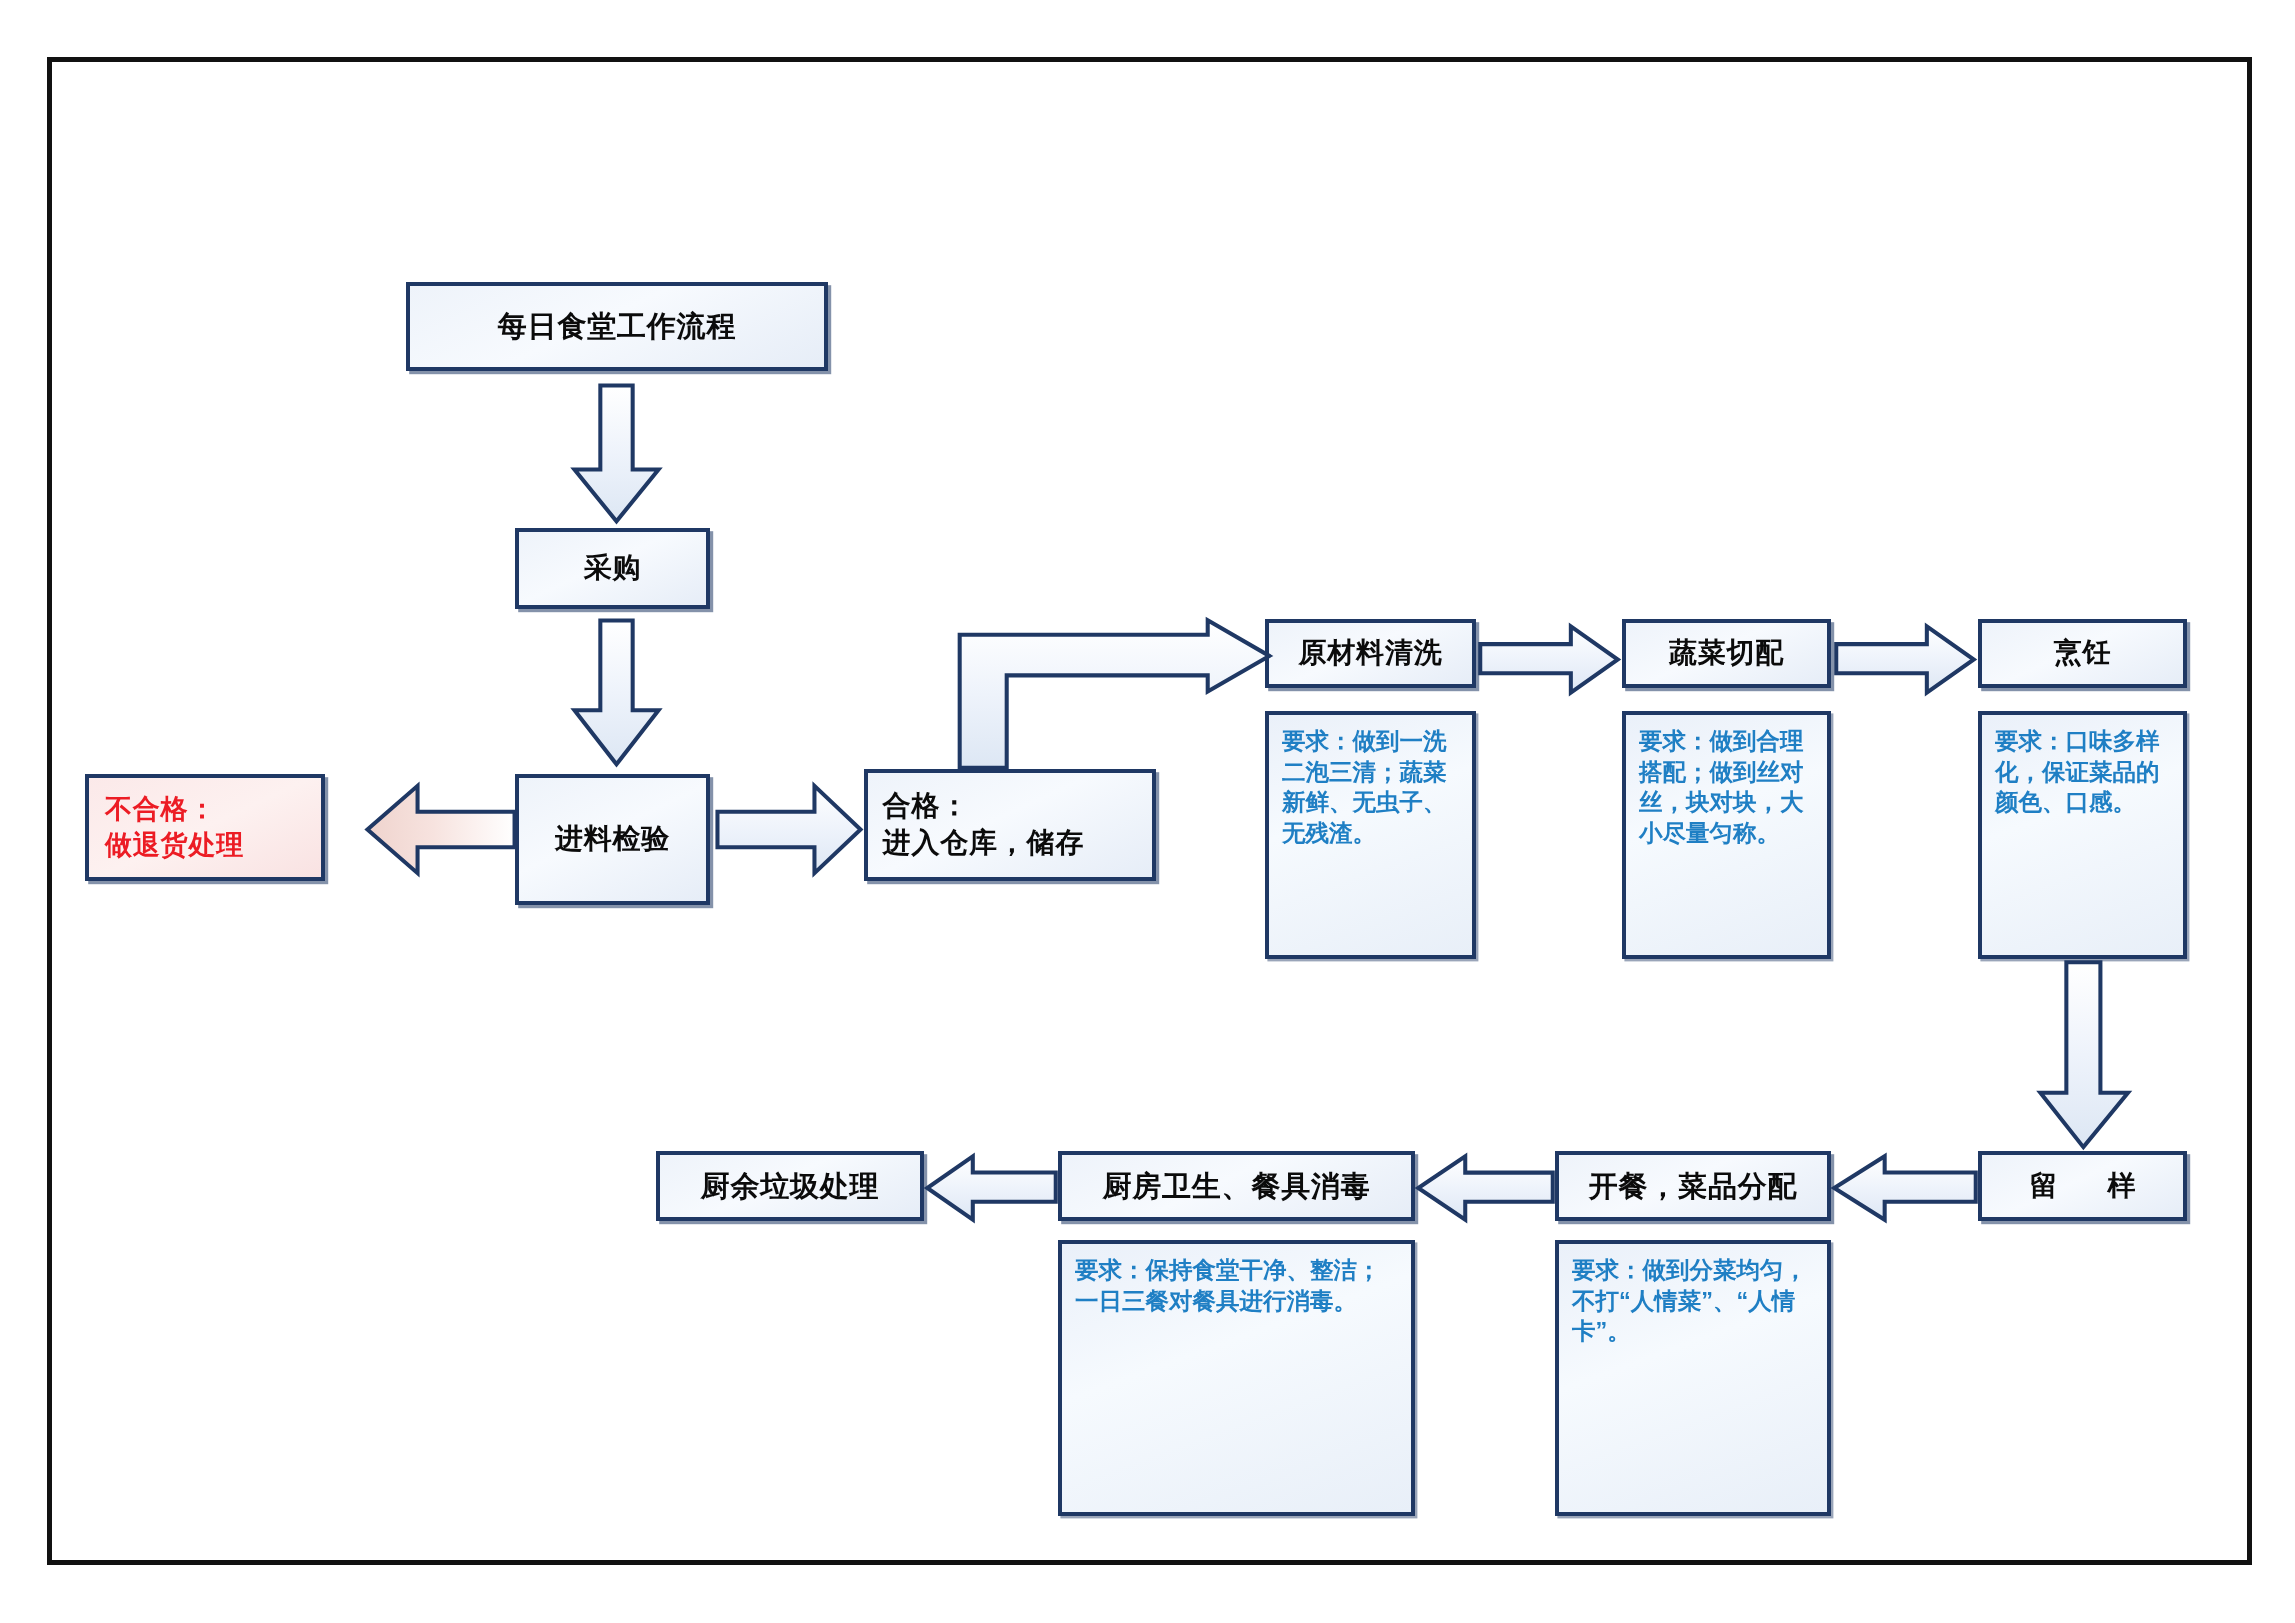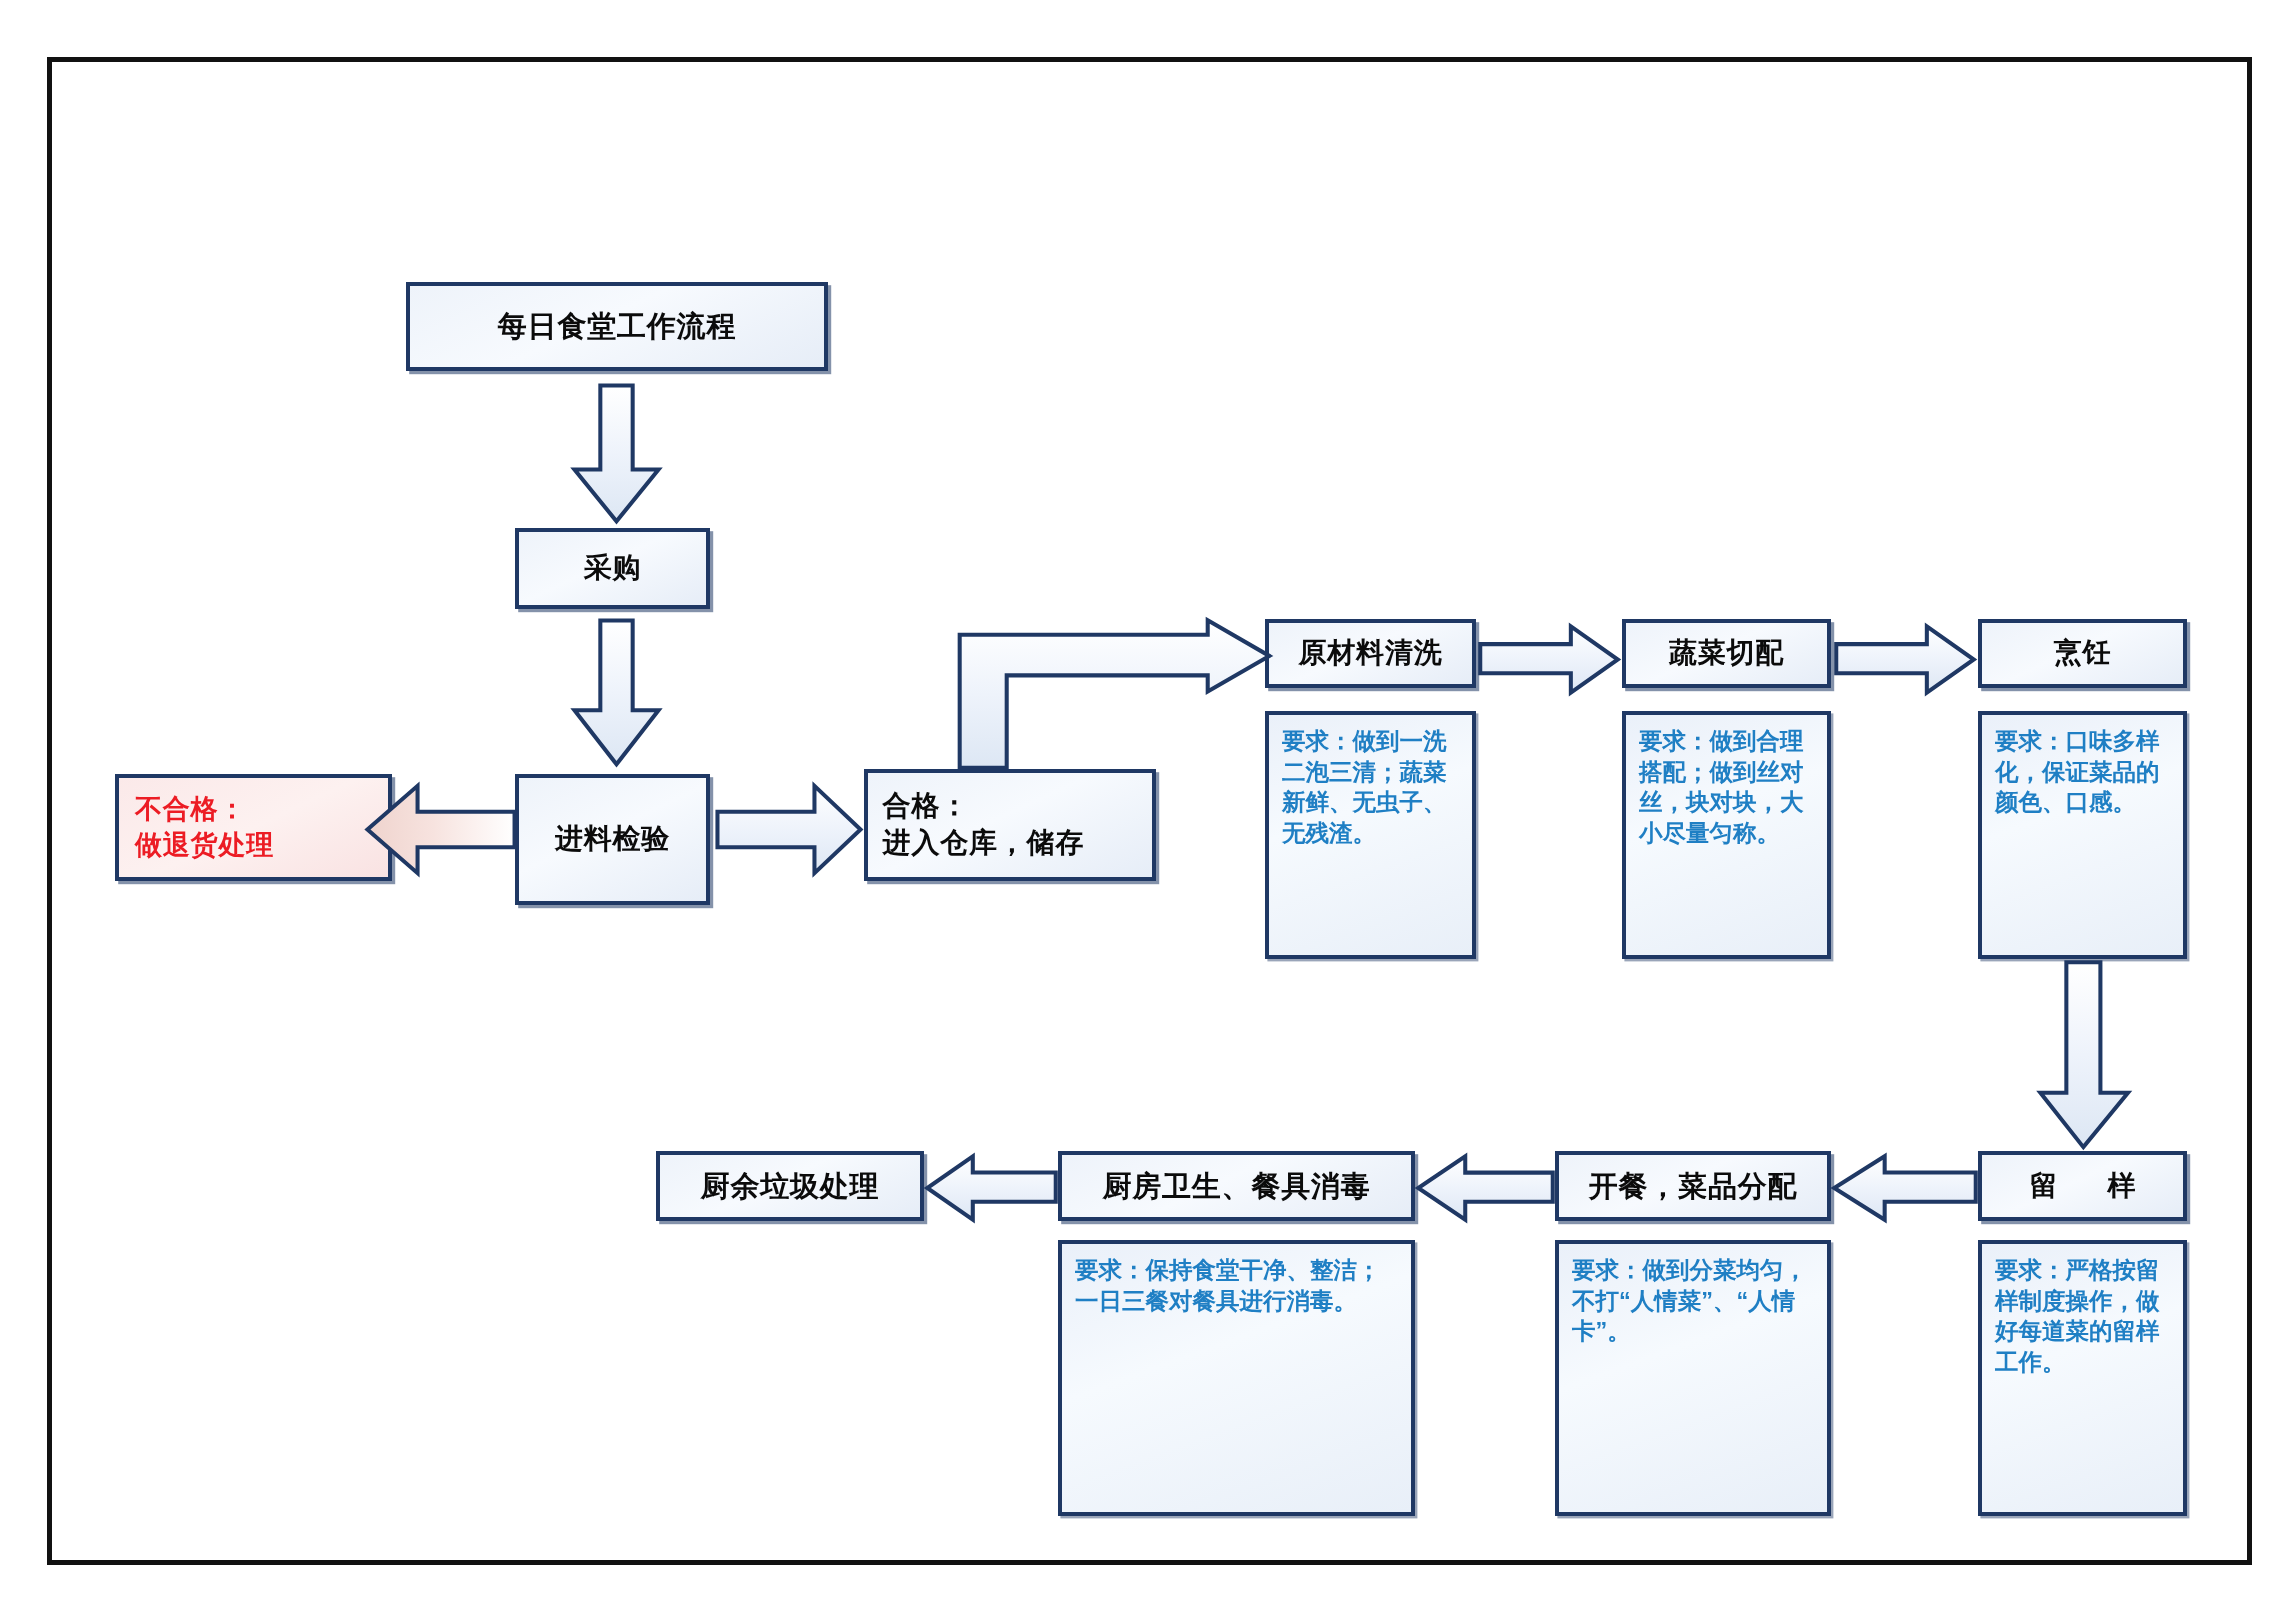--- a/index.html
+++ b/index.html
@@ -108,21 +108,21 @@
   </div>
 
   <div class="node" style="left:515px; top:528px; width:195px; height:81px;">
     <div class="label">采购</div>
   </div>
 
   <div class="node" style="left:515px; top:774px; width:195px; height:131px;">
     <div class="label">进料检验</div>
   </div>
 
-  <div class="node reject multiline" style="left:85px; top:774px; width:277px; height:107px;margin-left:30px;">
+  <div class="node reject multiline" style="left:85px; top:774px; width:240px; height:107px;">
     <div class="label" style="white-space:pre-line;">不合格：
 做退货处理</div>
   </div>
 
   <div class="node multiline" style="left:864px; top:769px; width:292px; height:112px;">
     <div class="label" style="white-space:pre-line;">合格：
 进入仓库，储存</div>
   </div>
 
   <div class="node" style="left:1265px; top:619px; width:211px; height:69px;">
@@ -158,23 +158,20 @@
   </div>
 
   <div class="note" style="left:1265px; top:711px; width:211px; height:248px;">
     <div class="ntext">要求：做到一洗二泡三清；蔬菜新鲜、无虫子、无残渣。</div>
   </div>
 
   <div class="note" style="left:1978px; top:711px; width:209px; height:248px;">
     <div class="ntext">要求：口味多样化，保证菜品的颜色、口感。</div>
   </div>
 
-  <div class="note" style="left:1978px; top:1240px; width:209px; height:276px;">
-    <div class="ntext">要求：严格按留样制度操作，做好每道菜的留样工作。</div>
-  </div>
 
   <div class="note" style="left:1555px; top:1240px; width:276px; height:276px;">
     <div class="ntext">要求：做到分菜均匀，不打“人情菜”、“人情卡”。</div>
   </div>
 
   <div class="note" style="left:1058px; top:1240px; width:357px; height:276px;">
     <div class="ntext">要求：保持食堂干净、整洁；一日三餐对餐具进行消毒。</div>
   </div>
 
 

